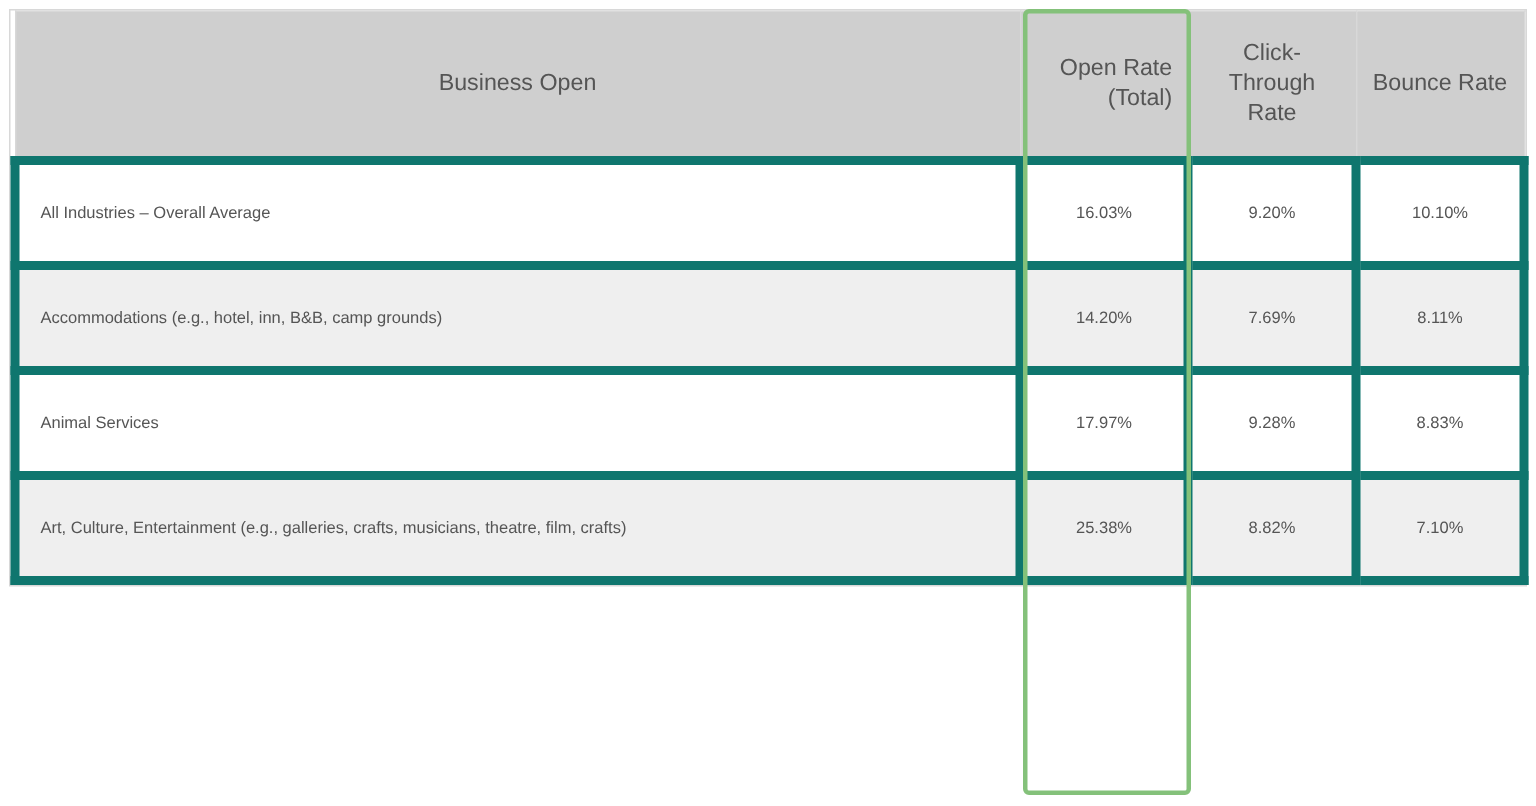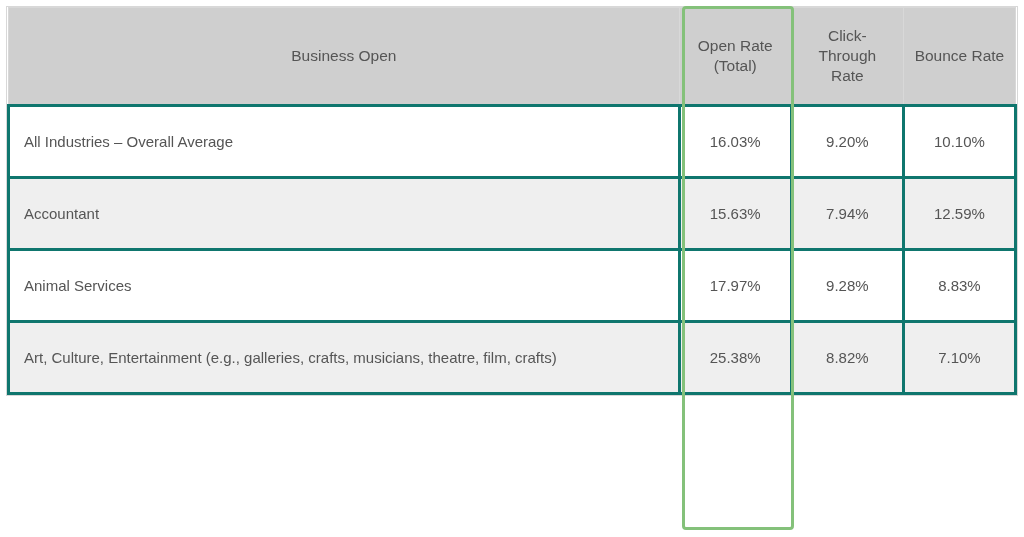--- a/index.html
+++ b/index.html
@@ -28,28 +28,28 @@
       font-size: 15.5px;
       padding: 18px 10px;
       text-align: center;
       border: 1px solid #d8d8d8;
       vertical-align: middle;
       line-height: 1.3;
     }
     thead th:first-child {
       width: 670px;
     }
-    thead th:nth-child(2) { width: 112px; }
+    thead th:nth-child(2) { width: 112px; text-align: right; }
     thead th:nth-child(3) { width: 112px; }
     thead th:nth-child(4) { width: 112px; }
     tbody td {
       color: #555;
-      font-size: 15px;
+      font-size: 11px;
       padding: 26px 14px;
-      border: 3px solid #0f766e;
+      border: 6px solid #0f766e;
       vertical-align: middle;
     }
     tbody td:first-child { text-align: left; }
     tbody td:nth-child(2),
     tbody td:nth-child(3),
     tbody td:nth-child(4) { text-align: center; }
     tbody tr:nth-child(odd)  { background: #ffffff; }
     tbody tr:nth-child(even) { background: #efefef; }
     .highlight-box {
       position: absolute;
@@ -72,24 +72,24 @@
       </tr>
     </thead>
     <tbody>
       <tr>
         <td>All Industries – Overall Average</td>
         <td>16.03%</td>
         <td>9.20%</td>
         <td>10.10%</td>
       </tr>
       <tr>
-        <td>Accountant</td>
-        <td>15.63%</td>
-        <td>7.94%</td>
-        <td>12.59%</td>
+        <td>Accommodations (e.g., hotel, inn, B&amp;B, camp grounds)</td>
+        <td>14.20%</td>
+        <td>7.69%</td>
+        <td>8.11%</td>
       </tr>
       <tr>
         <td>Animal Services</td>
         <td>17.97%</td>
         <td>9.28%</td>
         <td>8.83%</td>
       </tr>
       <tr>
         <td>Art, Culture, Entertainment (e.g., galleries, crafts, musicians, theatre, film, crafts)</td>
         <td>25.38%</td>

